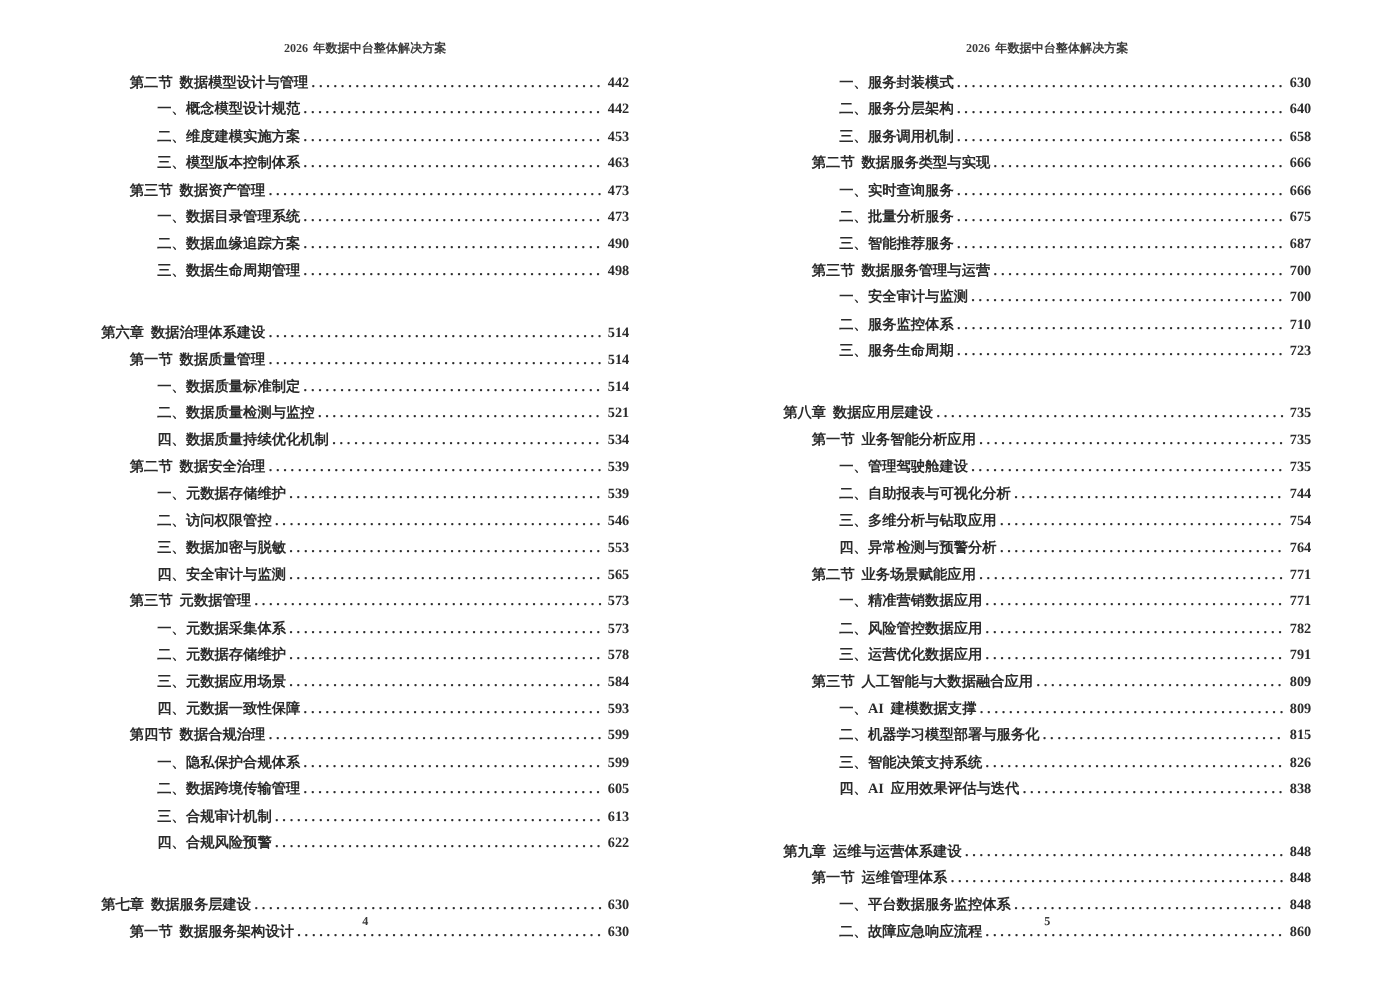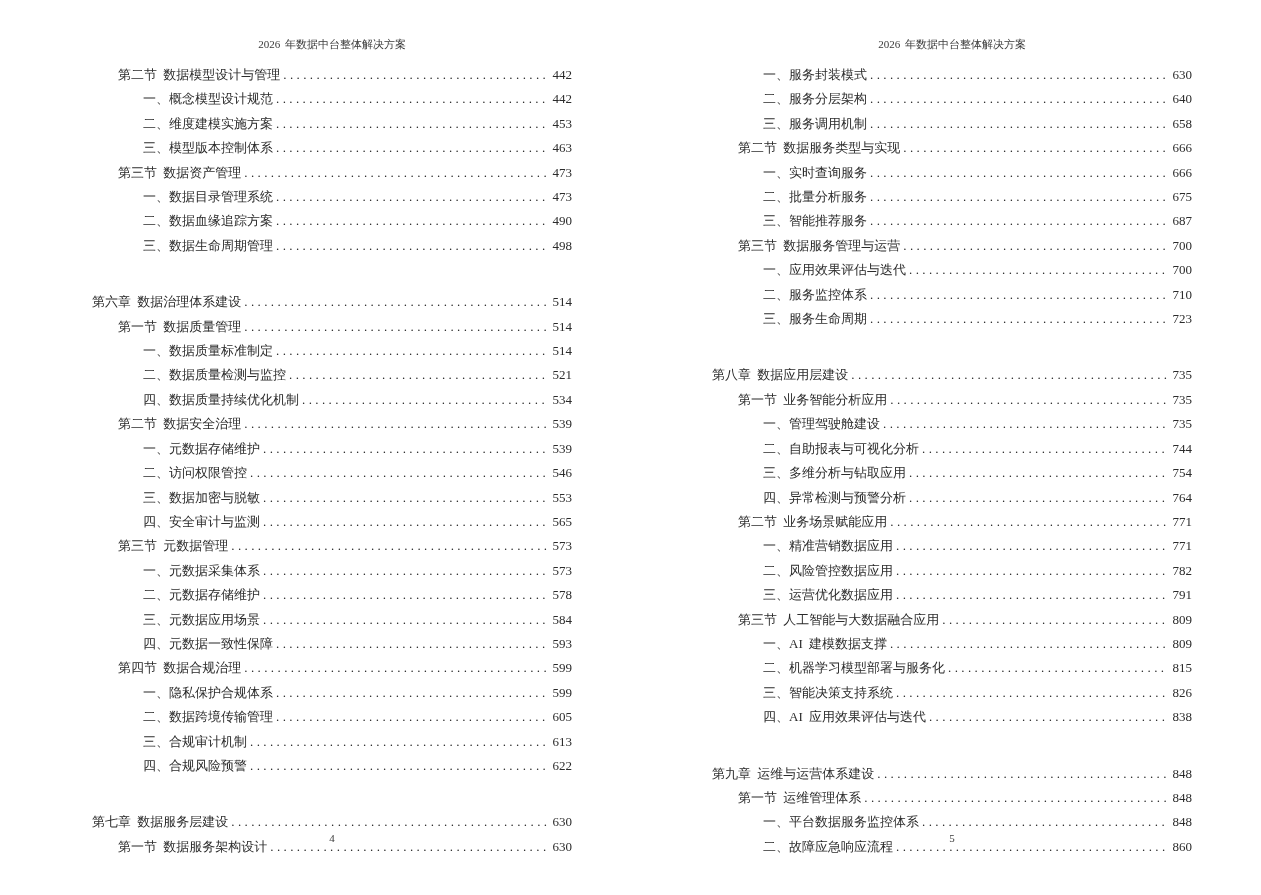--- a/index.html
+++ b/index.html
@@ -11,20 +11,21 @@
     overflow: hidden;
     font-family: "Liberation Serif", "DejaVu Serif", serif;
     color: #2b2b2b;
     position: relative;
   }
   .page {
     position: absolute;
     top: 0;
     width: 480px;
     height: 894px;
+    font-weight: bold;
   }
   #page-left  { left: 92px;  }
   #page-right { left: 712px; }
   .page-header {
     position: absolute;
     top: 37px;
     left: 0;
     width: 100%;
     text-align: center;
     font-size: 11px;
@@ -280,21 +281,21 @@
     <span class="toc-label">三、智能推荐服务</span>
     <span class="toc-leader"></span>
     <span class="toc-page">687</span>
   </div>
       <div class="toc-row section">
     <span class="toc-label">第三节 数据服务管理与运营</span>
     <span class="toc-leader"></span>
     <span class="toc-page">700</span>
   </div>
       <div class="toc-row item">
-    <span class="toc-label">一、应用效果评估与迭代</span>
+    <span class="toc-label">一、安全审计与监测</span>
     <span class="toc-leader"></span>
     <span class="toc-page">700</span>
   </div>
       <div class="toc-row item">
     <span class="toc-label">二、服务监控体系</span>
     <span class="toc-leader"></span>
     <span class="toc-page">710</span>
   </div>
       <div class="toc-row item">
     <span class="toc-label">三、服务生命周期</span>

